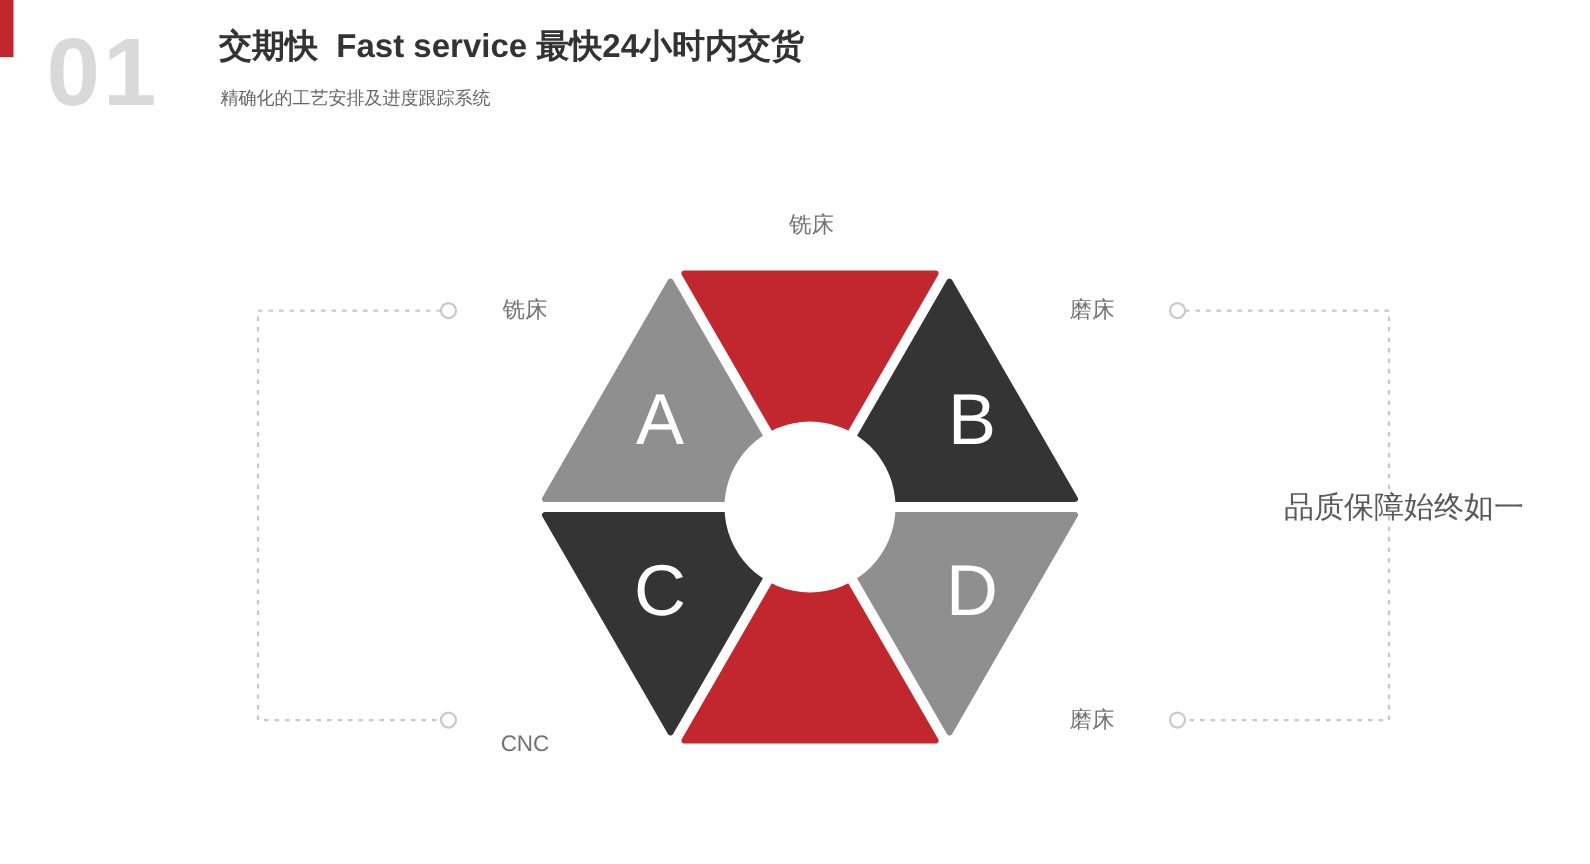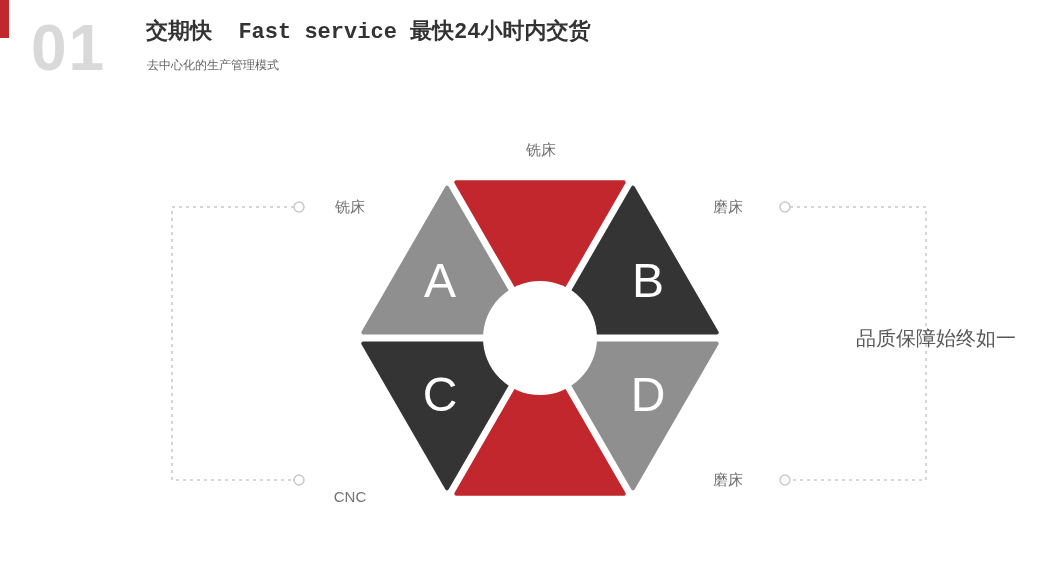--- a/index.html
+++ b/index.html
@@ -26,21 +26,20 @@
     letter-spacing: 2px;
     line-height: 1;
   }
   .slide-title {
     position: absolute;
     left: 146px; top: 16px;
     font-size: 22px;
     font-weight: 700;
     color: #333333;
     white-space: pre;
-    font-family: Liberation Mono, monospace;
   }
   .bullet-list {
     position: absolute;
     left: 147px; top: 57px;
     font-size: 12px;
     color: #666666;
     line-height: 17px;
   }
   .side-caption {
     position: absolute;
@@ -73,21 +72,21 @@
 
 <div id="stage">
 
   <div class="accent-bar"></div>
 
   <div class="index-number">01</div>
 
   <div class="slide-title">交期快  Fast service 最快24小时内交货</div>
 
   <div class="bullet-list">
-    <div>去中心化的生产管理模式</div>
+    <div>精确化的工艺安排及进度跟踪系统</div>
   </div>
 
   <svg width="1060" height="576" viewBox="0 0 1060 576">
 
     <polyline points="294,207 172,207 172,480 294,480" fill="none" stroke="#c9c9c9" stroke-width="1.5" stroke-dasharray="3,4"></polyline>
     <circle cx="299" cy="207" r="5" fill="#ffffff" stroke="#c9c9c9" stroke-width="1.5"></circle>
     <circle cx="299" cy="480" r="5" fill="#ffffff" stroke="#c9c9c9" stroke-width="1.5"></circle>
 
     <polyline points="790,207 926,207 926,480 790,480" fill="none" stroke="#c9c9c9" stroke-width="1.5" stroke-dasharray="3,4"></polyline>
     <circle cx="785" cy="207" r="5" fill="#ffffff" stroke="#c9c9c9" stroke-width="1.5"></circle>

